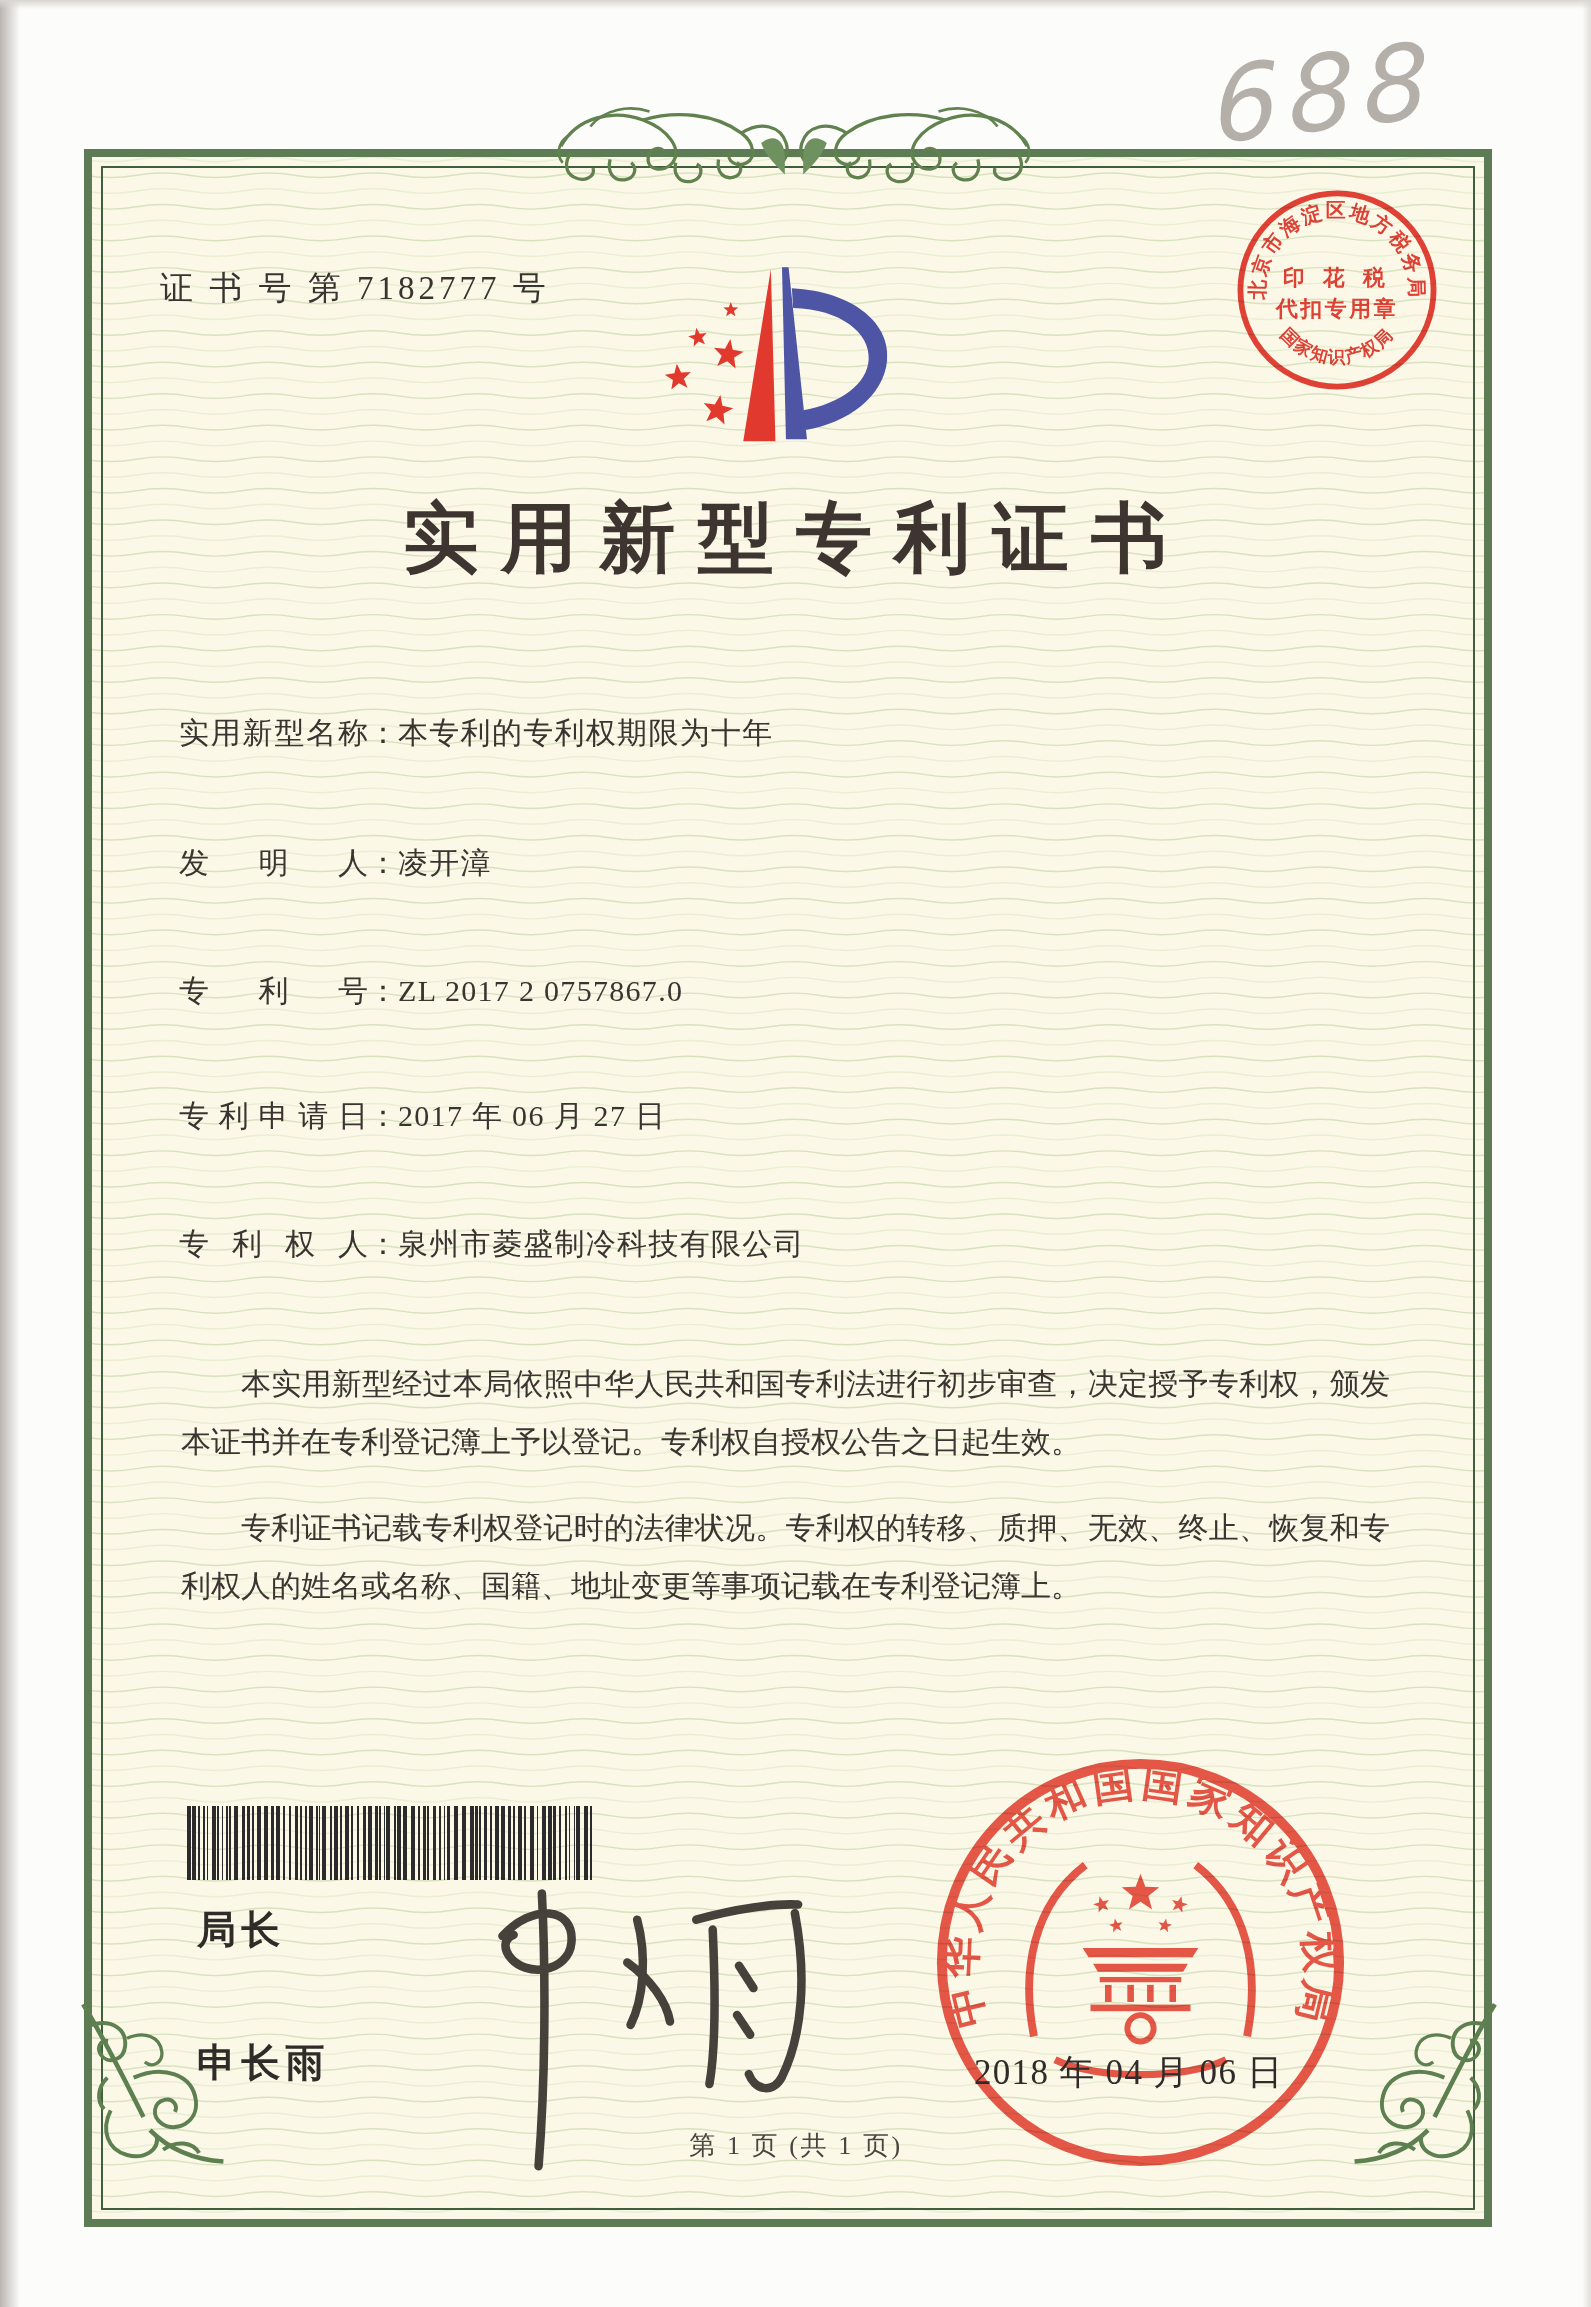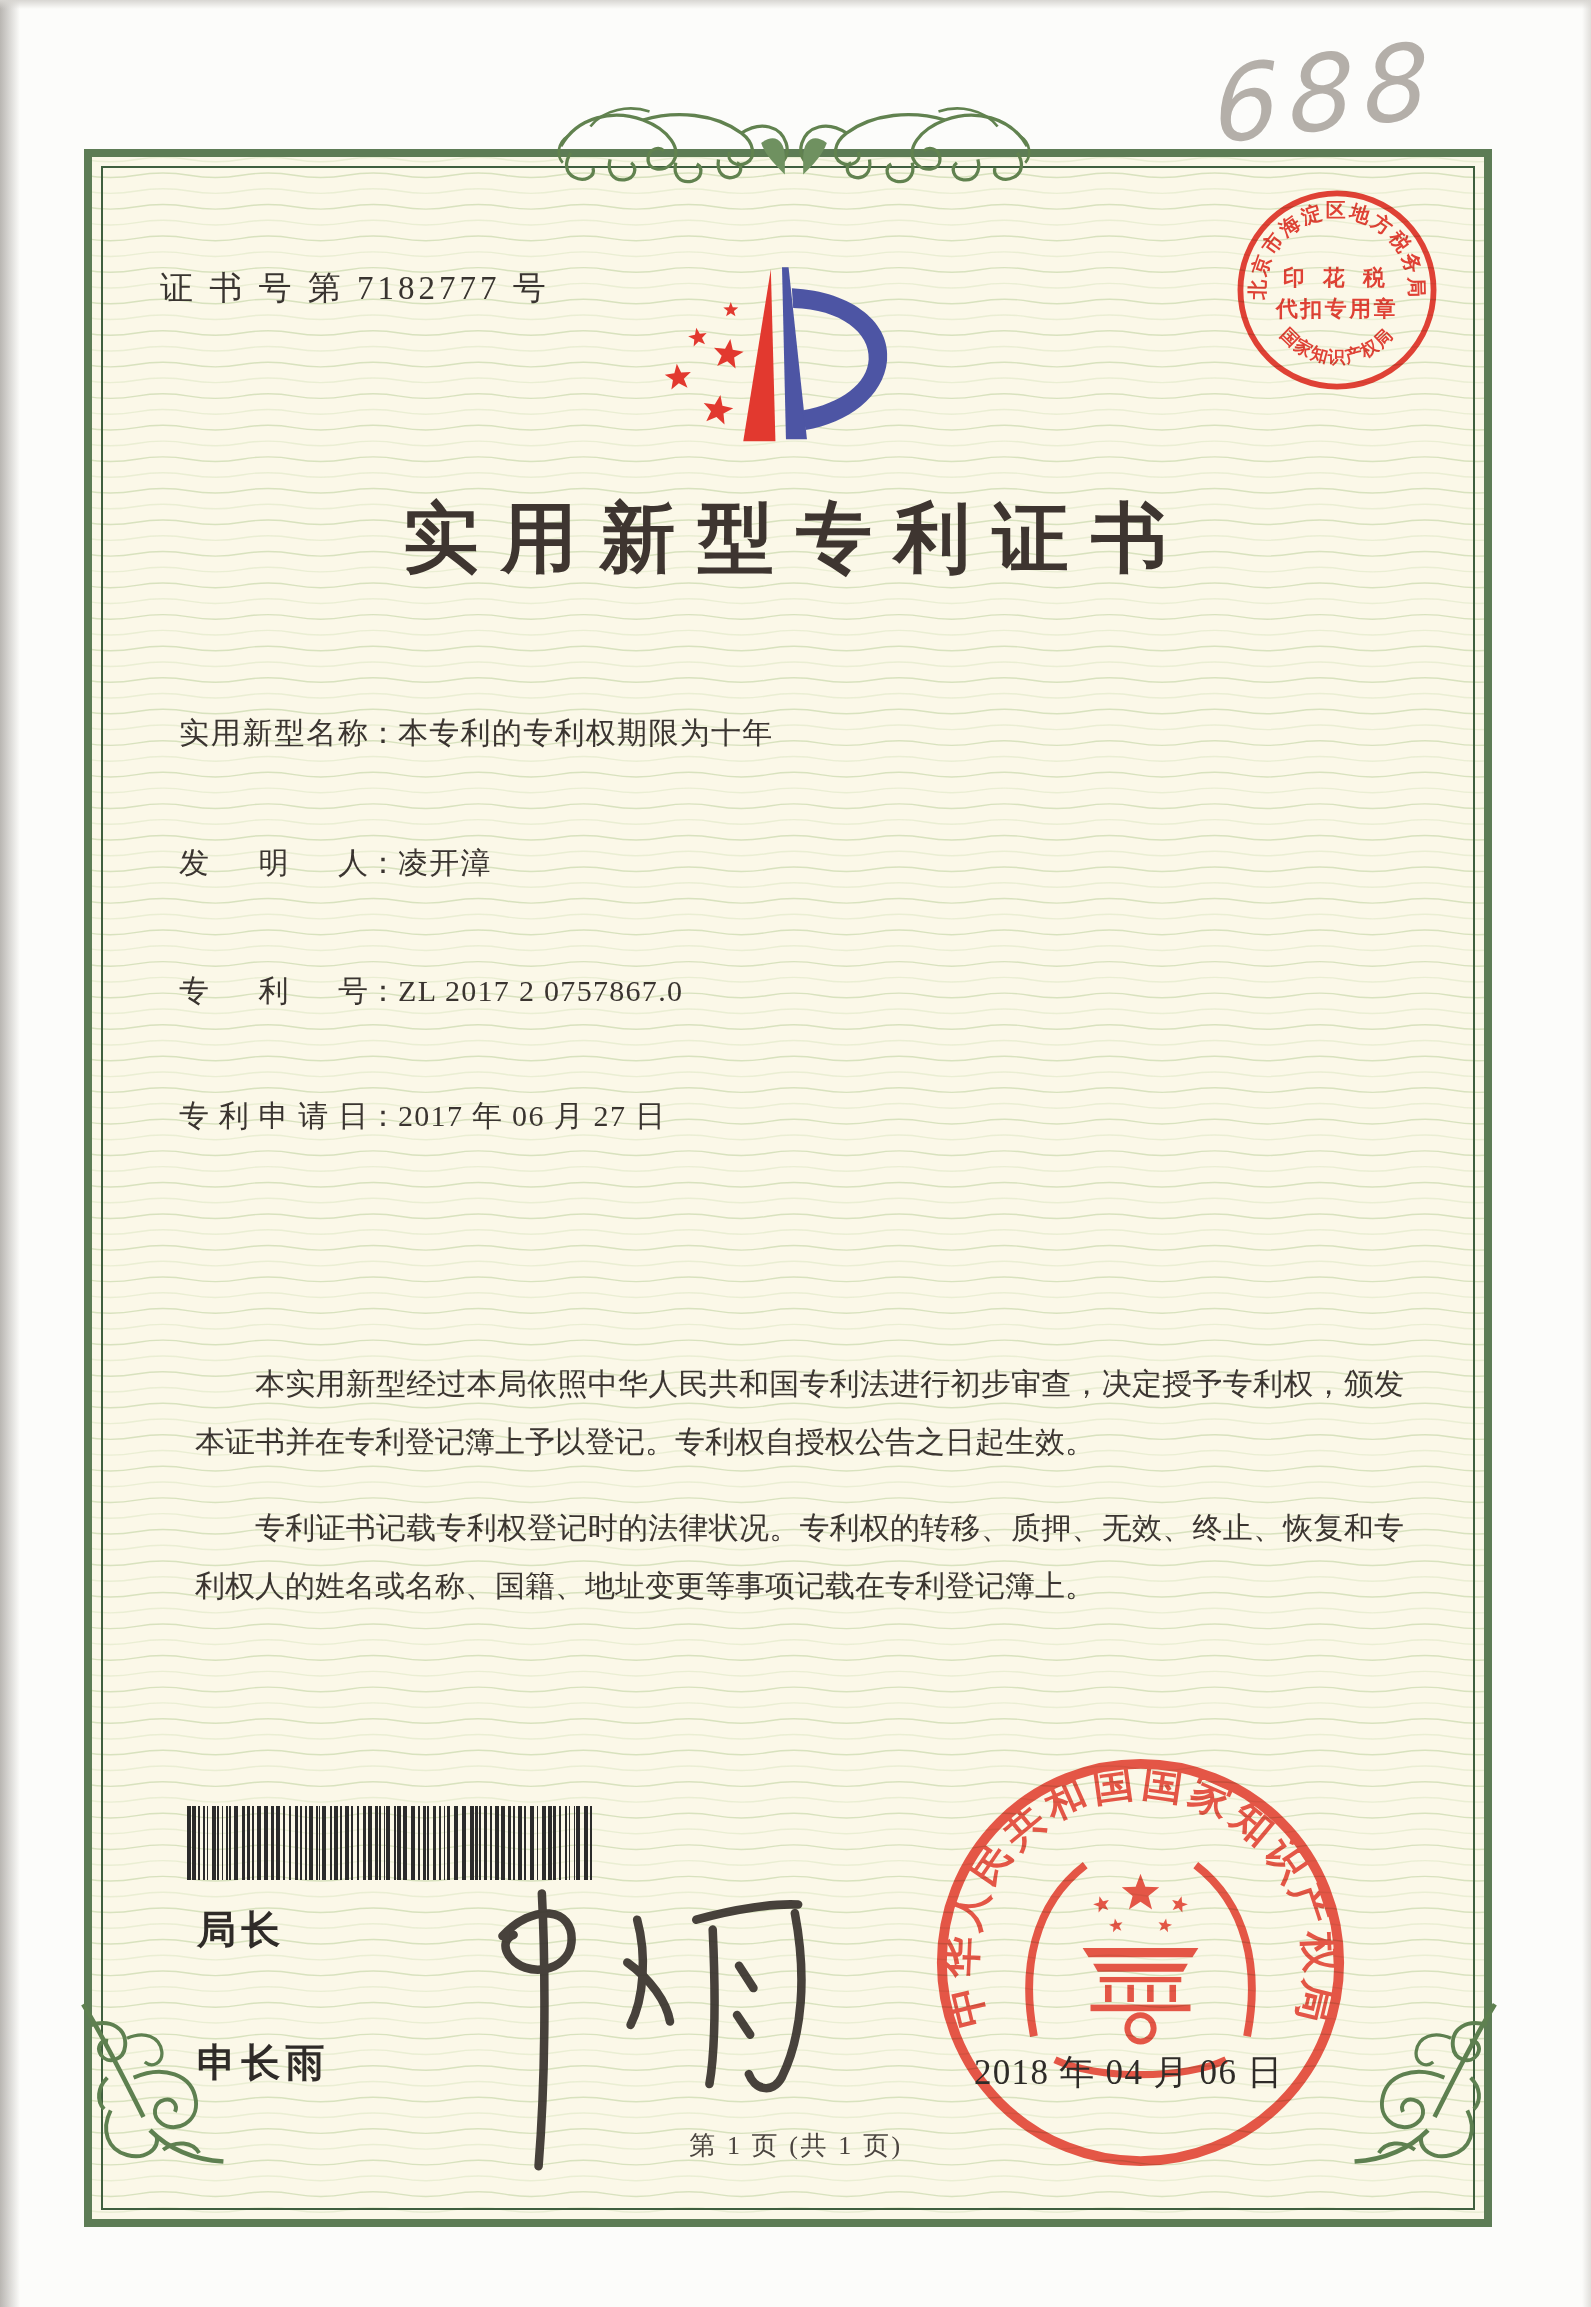--- a/index.html
+++ b/index.html
@@ -42,21 +42,21 @@
   
   .title{position:absolute;left:50%;top:488px;transform:translateX(-50%);
     white-space:nowrap;font-size:76px;font-weight:700;letter-spacing:22.3px;color:#3e3530;}
 
   
   .row{position:absolute;left:179px;font-size:30px;white-space:nowrap;color:#3a3430;}
   .flabel{display:inline-block;width:189px;text-align:justify;text-align-last:justify;vertical-align:top;}
   .fvalue{letter-spacing:1.3px;}
 
   
-  .paras{position:absolute;left:195px;top:1355px;width:1209px;}
+  .paras{position:absolute;left:181px;top:1355px;width:1209px;}
   .paras p{margin:0;font-size:30px;line-height:58px;text-align:justify;text-indent:2em;color:#3b3531;}
   .paras p.p3{margin-top:28px;}
 
   
   #barcode{position:absolute;left:187px;top:1806px;width:414px;height:74px;
     display:flex;align-items:stretch;overflow:hidden;}
   #barcode i{display:block;background:#2b2b2b;}
   #barcode b{display:block;}
 
   
@@ -311,20 +311,23 @@
   </div>
   <div class="row" style="top:843px">
     <span class="flabel">发明人</span><span>：</span><span class="fvalue">凌开漳</span>
   </div>
   <div class="row" style="top:971px">
     <span class="flabel">专利号</span><span>：</span><span class="fvalue">ZL 2017 2 0757867.0</span>
   </div>
   <div class="row" style="top:1096px">
     <span class="flabel">专利申请日</span><span>：</span><span class="fvalue">2017 年 06 月 27 日</span>
   </div>
+  <div class="row" style="top:1224px">
+    <span class="flabel">专利权人</span><span>：</span><span class="fvalue">泉州市菱盛制冷科技有限公司</span>
+  </div>
 
   <div class="paras">
     <p class="p1">本实用新型经过本局依照中华人民共和国专利法进行初步审查，决定授予专利权，颁发本证书并在专利登记簿上予以登记。专利权自授权公告之日起生效。</p>
     <p class="p3">专利证书记载专利权登记时的法律状况。专利权的转移、质押、无效、终止、恢复和专利权人的姓名或名称、国籍、地址变更等事项记载在专利登记簿上。</p>
   </div>
 
   <div id="barcode">
       <i style="width:4px"></i>
       <b style="width:1.3px"></b>
       <i style="width:4px"></i>

